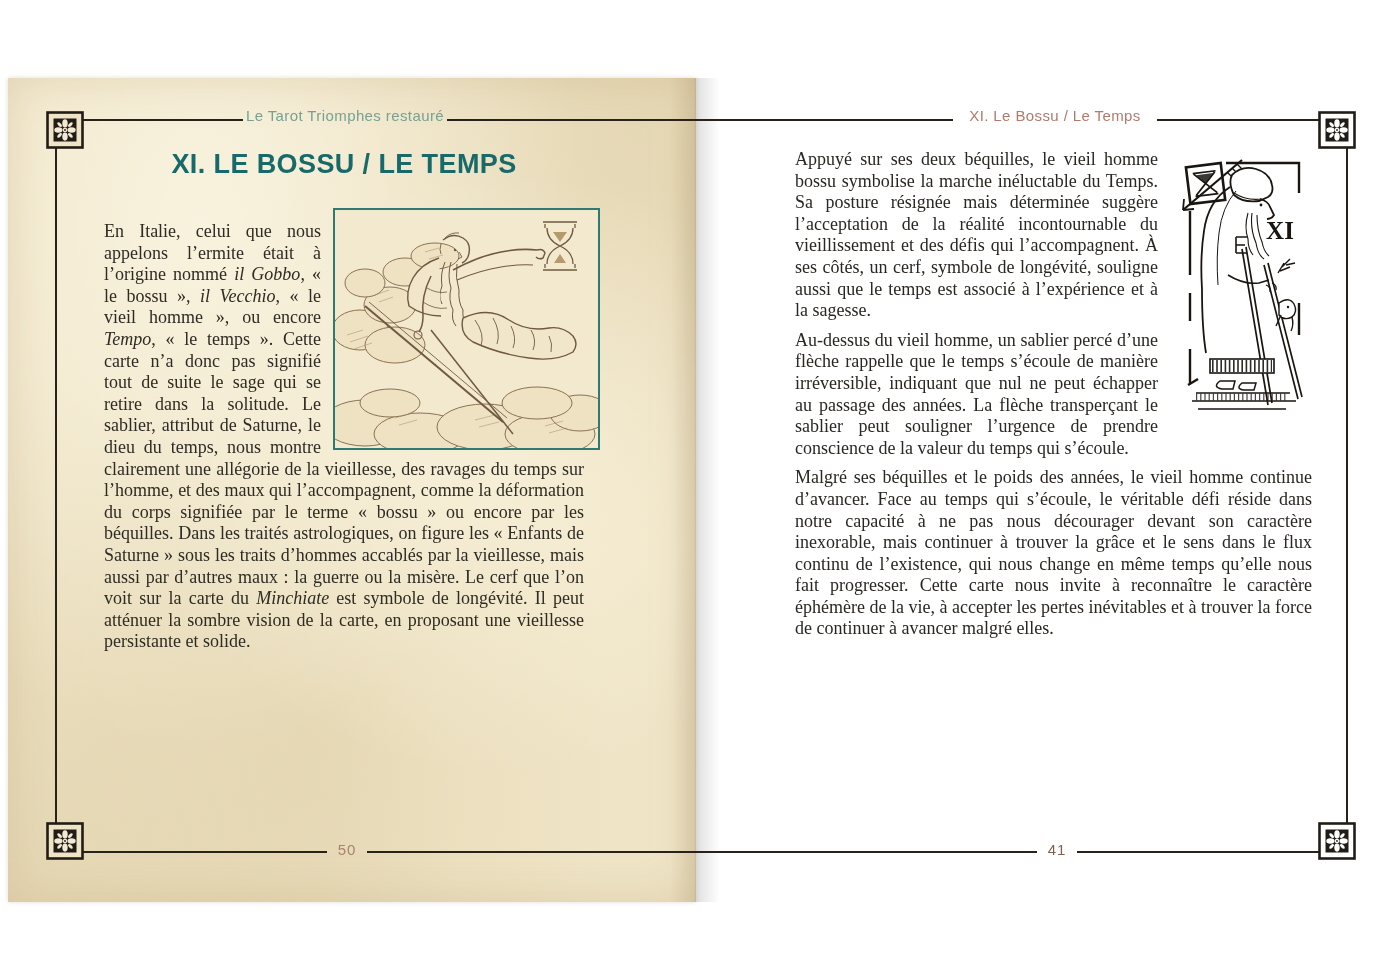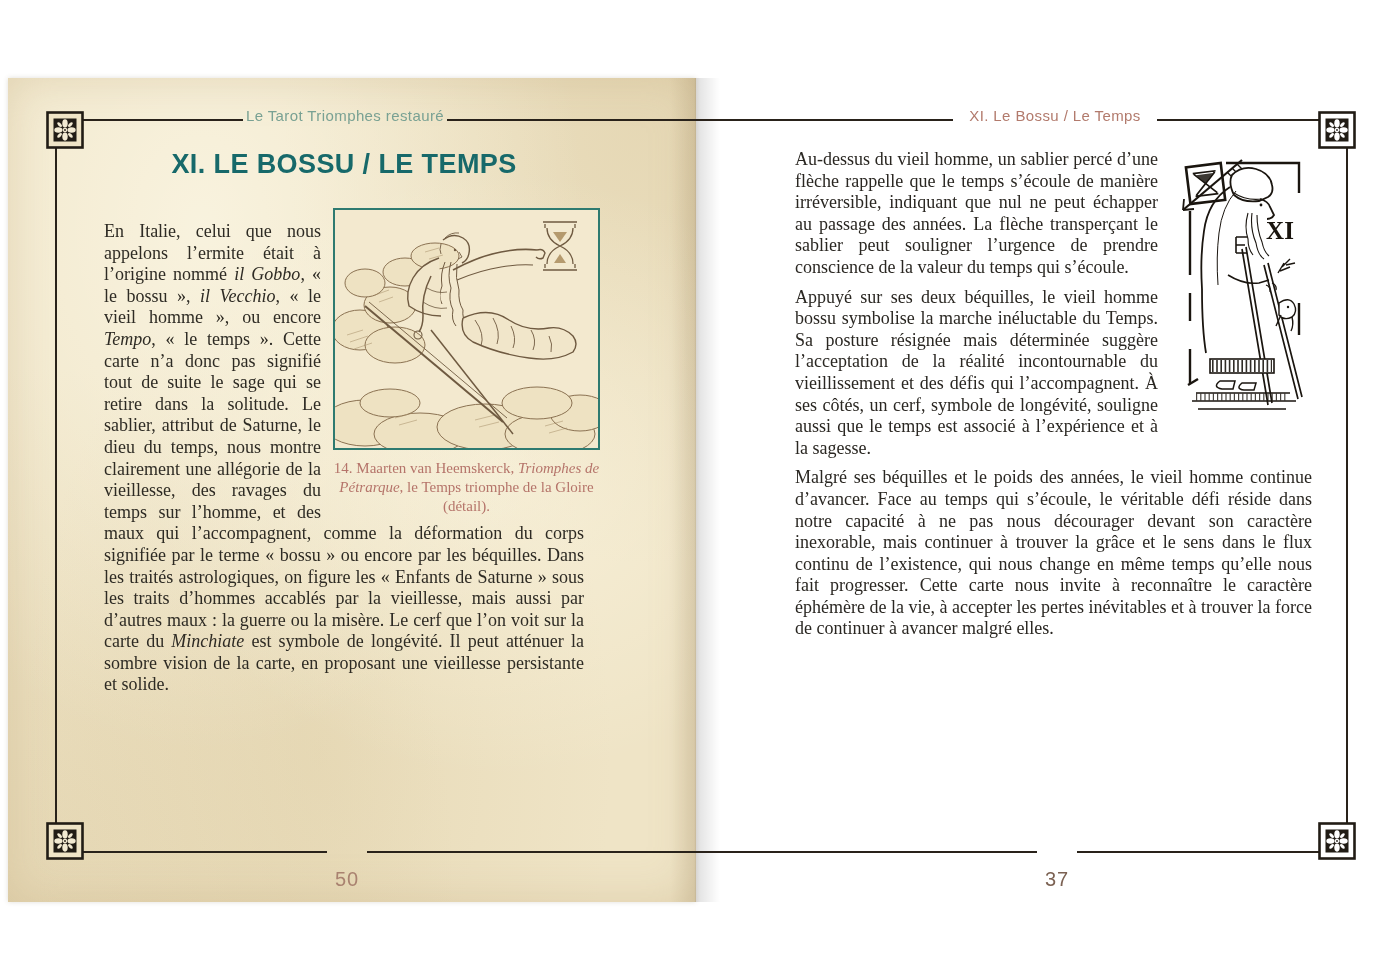--- a/index.html
+++ b/index.html
@@ -33,21 +33,21 @@
   .ornament{position:absolute;width:38px;height:38px;}
   
   .runhead{
     position:absolute;top:107px;width:300px;text-align:center;
     font-family:"Liberation Sans", sans-serif;font-size:15px;letter-spacing:.4px;
   }
   .runhead-left{left:195px;color:#79a193;}
   .runhead-right{left:905px;color:#b27a6c;}
   .folio{
     position:absolute;top:841px;width:80px;text-align:center;
-    font-family:"Liberation Sans", sans-serif;font-size:20px;letter-spacing:1px;margin-top:27px;
+    font-family:"Liberation Sans", sans-serif;font-size:15px;letter-spacing:1px;
   }
   .folio-left{left:307px;color:#a98270;}
   .folio-right{left:1017px;color:#7c6253;}
   
   .title{
     position:absolute;left:88px;top:149px;width:512px;text-align:center;
     font-family:"Liberation Sans", sans-serif;font-weight:bold;
     font-size:27px;letter-spacing:.4px;color:#17696a;
   }
   .left-body{
@@ -159,21 +159,21 @@
         <ellipse cx="24.4" cy="24.4" rx="1.5" ry="3" transform="rotate(-45 24.4 24.4)"></ellipse>
         <circle cx="19" cy="19" r="2.3"></circle>
       </g>
       <circle cx="19" cy="19" r="0.9" fill="#211c15"></circle>
     </svg>
 </div>
 
 <div class="runhead runhead-left">Le Tarot Triomphes restauré</div>
 <div class="runhead runhead-right">XI. Le Bossu / Le Temps</div>
 <div class="folio folio-left">50</div>
-<div class="folio folio-right">37</div>
+<div class="folio folio-right">41</div>
 
 <div class="title">XI. LE BOSSU / LE TEMPS</div>
 
 <div class="left-body">
   <figure class="engraving-figure">
     <div class="engraving-frame">
       <svg viewBox="0 0 263 238" width="263" height="238">
         <rect width="263" height="238" fill="#f3e9cf"></rect>
 
         <g fill="#eee2c2" stroke="#8b7252" stroke-width="1">
@@ -219,21 +219,20 @@
           <path d="M96,66 q-10,20 -8,40 q0,10 -4,16" stroke-width="1.5"></path>
           <circle cx="83" cy="125" r="4" stroke-width="1.1"></circle>
           <path d="M30,96 L168,212" stroke-width="2"></path>
           <path d="M34,92 L172,208" stroke-width="0.9"></path>
           <path d="M96,120 L178,224" stroke-width="1.5"></path>
           <path d="M128,108 q26,-12 46,2 q18,12 40,8 q14,-2 24,8 q6,8 0,16 q-18,10 -44,6 q-30,-4 -56,-16 q-14,-8 -10,-24" fill="#f1e6ca"></path>
           <path d="M140,110 q10,14 6,26 M158,108 q8,14 4,26 M176,116 q6,12 2,22 M196,120 q6,10 2,20 M214,126 q4,8 2,16" stroke-width="0.9"></path>
         </g>
       </svg>
     </div>
-    <figcaption>14. Maarten van Heemskerck, <i>Triomphes de Pétrarque</i>, le Temps triomphe de la Gloire (détail).</figcaption>
   </figure>
   <p>En Italie, celui que nous appelons l’ermite était à l’origine nommé <i>il Gobbo</i>, « le bossu », <i>il Vecchio</i>, « le vieil homme », ou encore <i>Tempo</i>, « le temps ». Cette carte n’a donc pas signifié tout de suite le sage qui se retire dans la solitude. Le sablier, attribut de Saturne, le dieu du temps, nous montre clairement une allégorie de la vieillesse, des ravages du temps sur l’homme, et des maux qui l’accompagnent, comme la déformation du corps signifiée par le terme « bossu » ou encore par les béquilles. Dans les traités astrologiques, on figure les « Enfants de Saturne » sous les traits d’hommes accablés par la vieillesse, mais aussi par d’autres maux : la guerre ou la misère. Le cerf que l’on voit sur la carte du <i>Minchiate</i> est symbole de longévité. Il peut atténuer la sombre vision de la carte, en proposant une vieillesse persistante et solide.</p>
 </div>
 
 <div class="right-body">
   <figure class="card-figure">
     <svg viewBox="0 0 132 266" width="132" height="266">
       <rect width="132" height="266" fill="#ffffff"></rect>
 
       <g stroke="#1a150f" stroke-width="2.4" fill="none">
@@ -282,16 +281,16 @@
         </g>
 
         <rect x="30" y="206" width="64" height="14" fill="#ffffff" stroke-width="1.6"></rect>
         <line x1="32" y1="213" x2="92" y2="213" stroke-width="12" stroke-dasharray="1.6 2.6" opacity="0.9"></line>
         <path d="M40,228 q-8,6 2,8 h11 l2,-8 z M62,230 q-7,6 2,7 h10 l2,-7 z" fill="#ffffff" stroke-width="1.5"></path>
         <path d="M16,240 h94 M12,248 h104 M18,256 h88" stroke-width="1.6"></path>
         <line x1="16" y1="244" x2="108" y2="244" stroke-width="7" stroke-dasharray="1.2 3" opacity="0.8"></line>
       </g>
     </svg>
   </figure>
+  <p>Appuyé sur ses deux béquilles, le vieil homme bossu symbolise la marche inéluctable du Temps. Sa posture résignée mais déterminée suggère l’acceptation de la réalité incontournable du vieillissement et des défis qui l’accompagnent. À ses côtés, un cerf, symbole de longévité, souligne aussi que le temps est associé à l’expérience et à la sagesse.</p>
   <p>Au-dessus du vieil homme, un sablier percé d’une flèche rappelle que le temps s’écoule de manière irréversible, indiquant que nul ne peut échapper au passage des années. La flèche transperçant le sablier peut souligner l’urgence de prendre conscience de la valeur du temps qui s’écoule.</p>
-  <p>Appuyé sur ses deux béquilles, le vieil homme bossu symbolise la marche inéluctable du Temps. Sa posture résignée mais déterminée suggère l’acceptation de la réalité incontournable du vieillissement et des défis qui l’accompagnent. À ses côtés, un cerf, symbole de longévité, souligne aussi que le temps est associé à l’expérience et à la sagesse.</p>
   <p>Malgré ses béquilles et le poids des années, le vieil homme continue d’avancer. Face au temps qui s’écoule, le véritable défi réside dans notre capacité à ne pas nous décourager devant son caractère inexorable, mais continuer à trouver la grâce et le sens dans le flux continu de l’existence, qui nous change en même temps qu’elle nous fait progresser. Cette carte nous invite à reconnaître le caractère éphémère de la vie, à accepter les pertes inévitables et à trouver la force de continuer à avancer malgré elles.</p>
 </div>
 
 </body></html>

